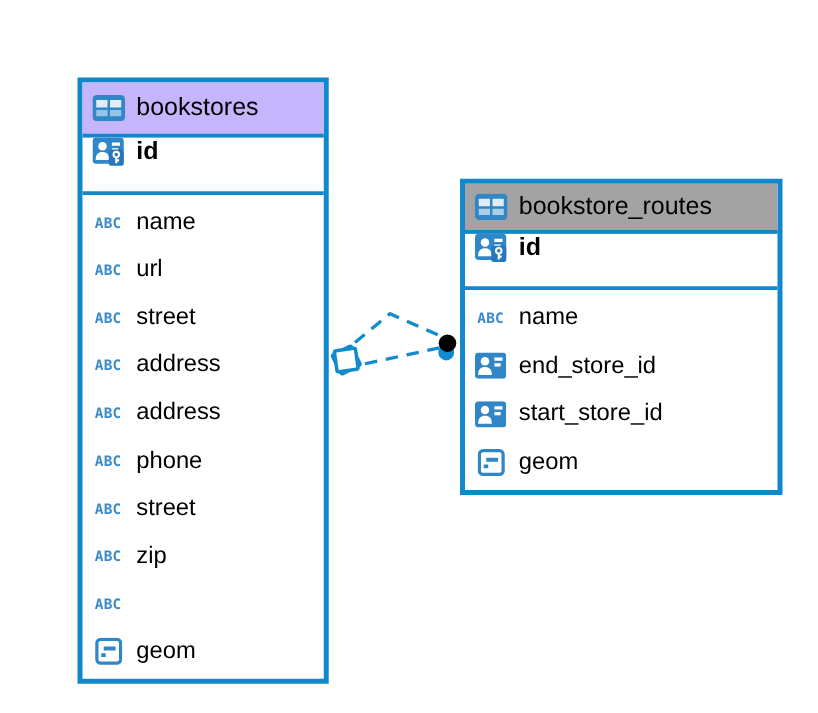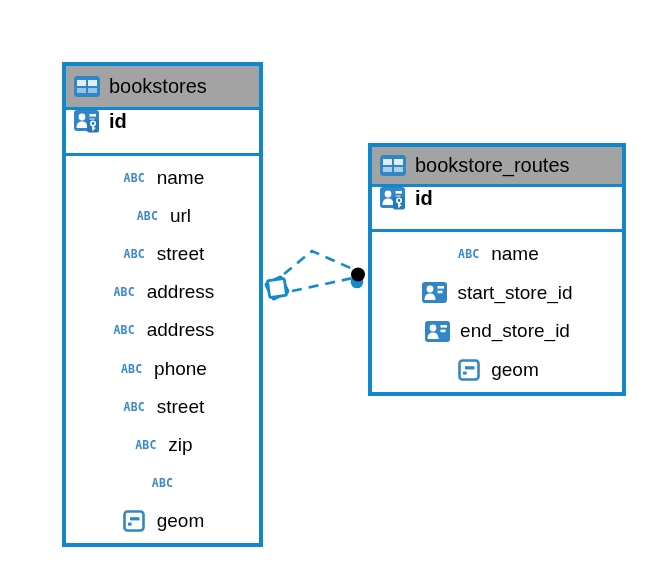--- a/index.html
+++ b/index.html
@@ -17,35 +17,35 @@
     display:flex;
     flex-direction:column;
   }
   .entity-header{
     flex:0 0 auto;
     display:flex;align-items:center;gap:9px;
     padding:0 7px;
     border-bottom:3px solid #1088CB;
     font-size:20px;font-weight:500;
   }
-  #table-bookstores .entity-header{height:41px;background:#a3a3a3;align-items:center;}
+  #table-bookstores .entity-header{height:41px;background:#c4b5fd;align-items:center;}
   #table-bookstore-routes .entity-header{height:37px;background:#a3a3a3;}
   .pk-row{
     flex:0 0 auto;
     display:flex;align-items:flex-start;gap:9px;
     padding:0 7px;
     border-bottom:3px solid #1088CB;
     font-size:20px;font-weight:700;
   }
   #table-bookstores .pk-row{height:43px;}
   #table-bookstore-routes .pk-row{height:42px;}
   .rows{flex:1;display:flex;flex-direction:column;padding:3px 0;}
   .row{
     flex:1;display:flex;align-items:center;gap:9px;
-    padding:0 7px;font-size:19px;justify-content:center;
+    padding:0 7px;font-size:19px;
   }
   .icon-box{flex:0 0 27px;display:flex;align-items:center;justify-content:center;}
   .abc{
     font-size:11.5px;font-weight:800;letter-spacing:.2px;
     color:#3A8ACB;
     font-family:"DejaVu Sans Mono","Liberation Mono",monospace;
   }
   .col-label{white-space:nowrap;}
   #connector-layer{position:absolute;left:0;top:0;pointer-events:none;}
 </style>
@@ -193,33 +193,33 @@
     <div class="row">
       <span class="icon-box">
         <svg width="25" height="21" viewBox="0 0 25 21">
           <rect x="0" y="0" width="25" height="21" rx="3" fill="#3087C7"></rect>
           <circle cx="8" cy="7" r="3.4" fill="#ffffff"></circle>
           <path d="M2.5,18 C2.5,13 4.8,11.5 8,11.5 C11.2,11.5 13.5,13 13.5,18 Z" fill="#ffffff"></path>
           <rect x="15.5" y="4" width="6.5" height="2.6" fill="#ffffff"></rect>
           <rect x="15.5" y="8.6" width="5" height="2.6" fill="#ffffff"></rect>
         </svg>
       </span>
-      <span class="col-label">start_store_id</span>
+      <span class="col-label">end_store_id</span>
     </div>
     <div class="row">
       <span class="icon-box">
         <svg width="25" height="21" viewBox="0 0 25 21">
           <rect x="0" y="0" width="25" height="21" rx="3" fill="#3087C7"></rect>
           <circle cx="8" cy="7" r="3.4" fill="#ffffff"></circle>
           <path d="M2.5,18 C2.5,13 4.8,11.5 8,11.5 C11.2,11.5 13.5,13 13.5,18 Z" fill="#ffffff"></path>
           <rect x="15.5" y="4" width="6.5" height="2.6" fill="#ffffff"></rect>
           <rect x="15.5" y="8.6" width="5" height="2.6" fill="#ffffff"></rect>
         </svg>
       </span>
-      <span class="col-label">end_store_id</span>
+      <span class="col-label">start_store_id</span>
     </div>
     <div class="row">
       <span class="icon-box">
         <svg width="22" height="22" viewBox="0 0 22 22">
           <rect x="1.5" y="1.5" width="19" height="19" rx="3" fill="#ffffff" stroke="#3087C7" stroke-width="2.6"></rect>
           <rect x="7" y="7.2" width="9.5" height="3.2" fill="#3087C7"></rect>
           <rect x="5" y="12.6" width="3.6" height="3" fill="#3087C7"></rect>
         </svg>
       </span>
       <span class="col-label">geom</span>

